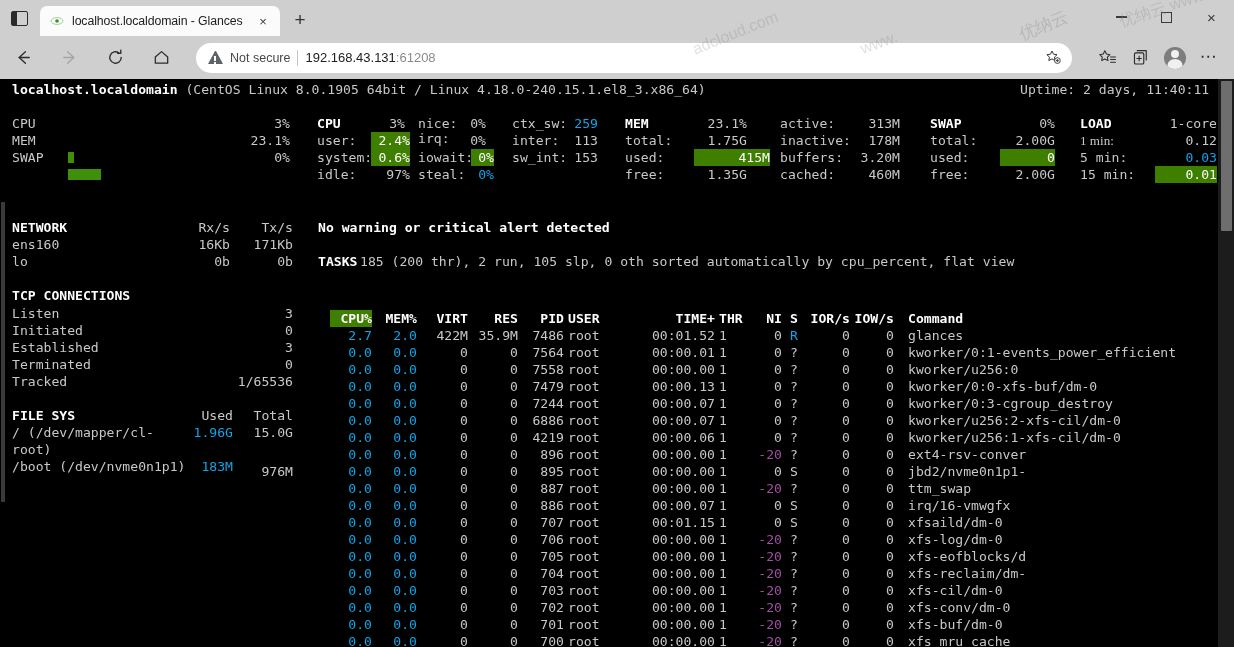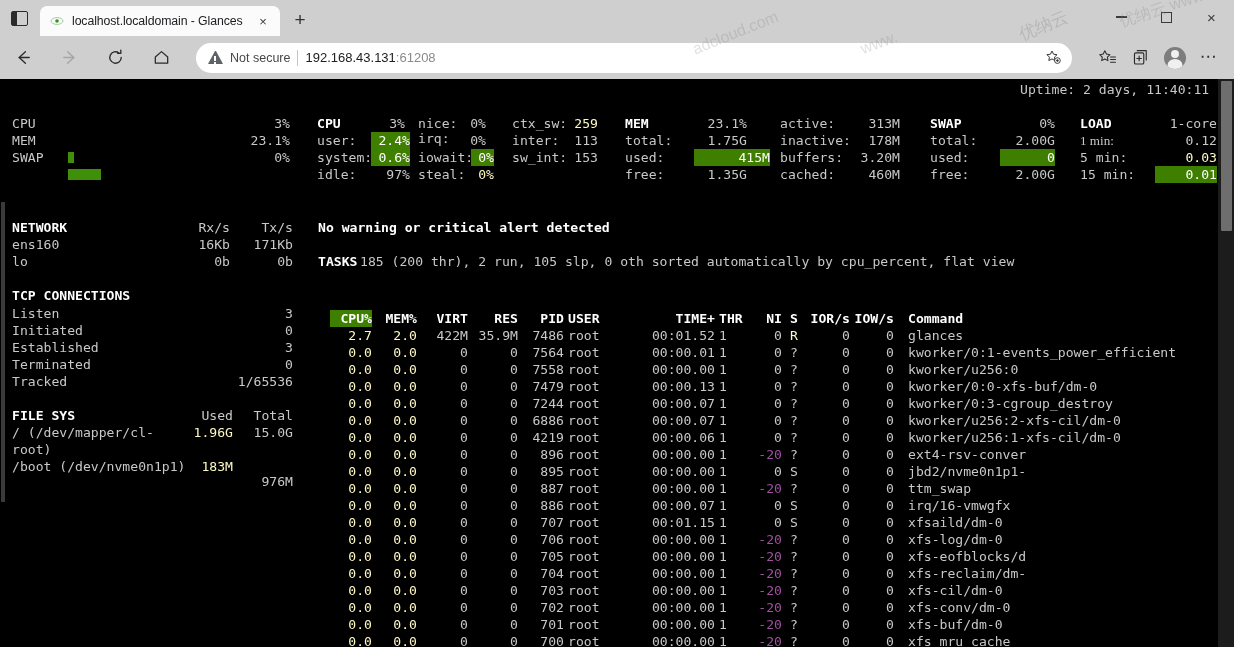--- a/index.html
+++ b/index.html
@@ -150,21 +150,21 @@
   }
 
   .term {
     position: absolute; left: 0; top: 0; width: 1234px; height: 568px;
     font-family: "DejaVu Sans Mono", "Liberation Mono", monospace;
     font-size: 13.1px; line-height: 17px; color: #c8c8c8;
     white-space: pre;
   }
   .b { font-weight: bold; color: #ffffff; }
   .w { color: #e8e8e8; }
-  .g { color: #fef9c3; }
+  .g { color: #0ea5e9; }
   .gb { background: #3f7f00; color: #ffffff; }
   .mag { color: #a050a0; }
 
   .row { position: absolute; }
 
   
   .bar-track { position: absolute; height: 11px; }
   .bar-fill { position: absolute; height: 11px; background: #3f8f0a; }
 </style>
 </head>
@@ -268,20 +268,21 @@
   <div class="wm wm1">优纳云</div>
   <div class="wm wm2">优纳云 www.</div>
 
   <div class="page">
     <div class="scroll-left"></div>
     <div class="scroll-right"></div>
 
     <div class="term">
 
       
+      <div class="row" style="left:12px; top:2px;"><span class="b">localhost.localdomain</span><span class="w"> </span><span>(CentOS Linux 8.0.1905 64bit / Linux 4.18.0-240.15.1.el8_3.x86_64)</span></div>
       <div class="row" style="left:1020px; top:2px;">Uptime: 2 days, 11:40:11</div>
 
       
       <div class="row" style="left:12px; top:36px;">CPU</div>
       <div class="row" style="left:12px; top:53px;">MEM</div>
       <div class="row" style="left:12px; top:70px;">SWAP</div>
 
       <div class="bar-track" style="left:68px; top:39px; width:145px;">
         <div class="bar-fill" id="bar-cpu" style="width:6px;"></div>
       </div>
@@ -392,21 +393,21 @@
       <div class="row" style="left:150px; top:328px; width:83px; text-align:right;">Used</div>
       <div class="row" style="left:233px; top:328px; width:60px; text-align:right;">Total</div>
 
       <div class="row" style="left:12px; top:345px;">/ (/dev/mapper/cl-</div>
       <div class="row g" style="left:150px; top:345px; width:83px; text-align:right;">1.96G</div>
       <div class="row" style="left:233px; top:345px; width:60px; text-align:right;">15.0G</div>
       <div class="row" style="left:12px; top:362px;">root)</div>
 
       <div class="row" style="left:12px; top:379px;">/boot (/dev/nvme0n1p1)</div>
       <div class="row g" style="left:150px; top:379px; width:83px; text-align:right;">183M</div>
-      <div class="row" style="left:233px; top:394px; width:60px; text-align:right;">976M</div>
+      <div class="row" style="left:233px; top:384px; width:60px; text-align:right;">976M</div>
 
       
       <div class="row b" style="left:318px; top:140px;">No warning or critical alert detected</div>
       <div class="row b" style="left:318px; top:174px;">TASKS</div>
       <div class="row" style="left:360px; top:174px;">185 (200 thr), 2 run, 105 slp, 0 oth sorted automatically by cpu_percent, flat view</div>
 
       
       <div id="proc-table"><div class="row b gb" style="left: 330px; top: 231px; width: 42px; text-align: right;">CPU%</div><div class="row b" style="left: 375px; top: 231px; width: 42px; text-align: right;">MEM%</div><div class="row b" style="left: 420px; top: 231px; width: 48px; text-align: right;">VIRT</div><div class="row b" style="left: 470px; top: 231px; width: 48px; text-align: right;">RES</div><div class="row b" style="left: 518px; top: 231px; width: 46px; text-align: right;">PID</div><div class="row b" style="left: 568px; top: 231px; width: 60px; text-align: left;">USER</div><div class="row b" style="left: 635px; top: 231px; width: 80px; text-align: right;">TIME+</div><div class="row b" style="left: 719px; top: 231px; width: 26px; text-align: left;">THR</div><div class="row b" style="left: 742px; top: 231px; width: 40px; text-align: right;">NI</div><div class="row b" style="left: 790px; top: 231px; width: 14px; text-align: left;">S</div><div class="row b" style="left: 808px; top: 231px; width: 42px; text-align: right;">IOR/s</div><div class="row b" style="left: 852px; top: 231px; width: 42px; text-align: right;">IOW/s</div><div class="row b" style="left: 908px; top: 231px; width: 320px; text-align: left;">Command</div><div class="row g" style="left: 330px; top: 248px; width: 42px; text-align: right;">2.7</div><div class="row g" style="left: 375px; top: 248px; width: 42px; text-align: right;">2.0</div><div class="row" style="left: 420px; top: 248px; width: 48px; text-align: right;">422M</div><div class="row" style="left: 470px; top: 248px; width: 48px; text-align: right;">35.9M</div><div class="row" style="left: 518px; top: 248px; width: 46px; text-align: right;">7486</div><div class="row" style="left: 568px; top: 248px; width: 60px; text-align: left;">root</div><div class="row" style="left: 635px; top: 248px; width: 80px; text-align: right;">00:01.52</div><div class="row" style="left: 719px; top: 248px; width: 26px; text-align: left;">1</div><div class="row" style="left: 742px; top: 248px; width: 40px; text-align: right;">0</div><div class="row g" style="left: 790px; top: 248px; width: 14px; text-align: left;">R</div><div class="row" style="left: 808px; top: 248px; width: 42px; text-align: right;">0</div><div class="row" style="left: 852px; top: 248px; width: 42px; text-align: right;">0</div><div class="row" style="left: 908px; top: 248px; width: 320px; text-align: left;">glances</div><div class="row g" style="left: 330px; top: 265px; width: 42px; text-align: right;">0.0</div><div class="row g" style="left: 375px; top: 265px; width: 42px; text-align: right;">0.0</div><div class="row" style="left: 420px; top: 265px; width: 48px; text-align: right;">0</div><div class="row" style="left: 470px; top: 265px; width: 48px; text-align: right;">0</div><div class="row" style="left: 518px; top: 265px; width: 46px; text-align: right;">7564</div><div class="row" style="left: 568px; top: 265px; width: 60px; text-align: left;">root</div><div class="row" style="left: 635px; top: 265px; width: 80px; text-align: right;">00:00.01</div><div class="row" style="left: 719px; top: 265px; width: 26px; text-align: left;">1</div><div class="row" style="left: 742px; top: 265px; width: 40px; text-align: right;">0</div><div class="row" style="left: 790px; top: 265px; width: 14px; text-align: left;">?</div><div class="row" style="left: 808px; top: 265px; width: 42px; text-align: right;">0</div><div class="row" style="left: 852px; top: 265px; width: 42px; text-align: right;">0</div><div class="row" style="left: 908px; top: 265px; width: 320px; text-align: left;">kworker/0:1-events_power_efficient</div><div class="row g" style="left: 330px; top: 282px; width: 42px; text-align: right;">0.0</div><div class="row g" style="left: 375px; top: 282px; width: 42px; text-align: right;">0.0</div><div class="row" style="left: 420px; top: 282px; width: 48px; text-align: right;">0</div><div class="row" style="left: 470px; top: 282px; width: 48px; text-align: right;">0</div><div class="row" style="left: 518px; top: 282px; width: 46px; text-align: right;">7558</div><div class="row" style="left: 568px; top: 282px; width: 60px; text-align: left;">root</div><div class="row" style="left: 635px; top: 282px; width: 80px; text-align: right;">00:00.00</div><div class="row" style="left: 719px; top: 282px; width: 26px; text-align: left;">1</div><div class="row" style="left: 742px; top: 282px; width: 40px; text-align: right;">0</div><div class="row" style="left: 790px; top: 282px; width: 14px; text-align: left;">?</div><div class="row" style="left: 808px; top: 282px; width: 42px; text-align: right;">0</div><div class="row" style="left: 852px; top: 282px; width: 42px; text-align: right;">0</div><div class="row" style="left: 908px; top: 282px; width: 320px; text-align: left;">kworker/u256:0</div><div class="row g" style="left: 330px; top: 299px; width: 42px; text-align: right;">0.0</div><div class="row g" style="left: 375px; top: 299px; width: 42px; text-align: right;">0.0</div><div class="row" style="left: 420px; top: 299px; width: 48px; text-align: right;">0</div><div class="row" style="left: 470px; top: 299px; width: 48px; text-align: right;">0</div><div class="row" style="left: 518px; top: 299px; width: 46px; text-align: right;">7479</div><div class="row" style="left: 568px; top: 299px; width: 60px; text-align: left;">root</div><div class="row" style="left: 635px; top: 299px; width: 80px; text-align: right;">00:00.13</div><div class="row" style="left: 719px; top: 299px; width: 26px; text-align: left;">1</div><div class="row" style="left: 742px; top: 299px; width: 40px; text-align: right;">0</div><div class="row" style="left: 790px; top: 299px; width: 14px; text-align: left;">?</div><div class="row" style="left: 808px; top: 299px; width: 42px; text-align: right;">0</div><div class="row" style="left: 852px; top: 299px; width: 42px; text-align: right;">0</div><div class="row" style="left: 908px; top: 299px; width: 320px; text-align: left;">kworker/0:0-xfs-buf/dm-0</div><div class="row g" style="left: 330px; top: 316px; width: 42px; text-align: right;">0.0</div><div class="row g" style="left: 375px; top: 316px; width: 42px; text-align: right;">0.0</div><div class="row" style="left: 420px; top: 316px; width: 48px; text-align: right;">0</div><div class="row" style="left: 470px; top: 316px; width: 48px; text-align: right;">0</div><div class="row" style="left: 518px; top: 316px; width: 46px; text-align: right;">7244</div><div class="row" style="left: 568px; top: 316px; width: 60px; text-align: left;">root</div><div class="row" style="left: 635px; top: 316px; width: 80px; text-align: right;">00:00.07</div><div class="row" style="left: 719px; top: 316px; width: 26px; text-align: left;">1</div><div class="row" style="left: 742px; top: 316px; width: 40px; text-align: right;">0</div><div class="row" style="left: 790px; top: 316px; width: 14px; text-align: left;">?</div><div class="row" style="left: 808px; top: 316px; width: 42px; text-align: right;">0</div><div class="row" style="left: 852px; top: 316px; width: 42px; text-align: right;">0</div><div class="row" style="left: 908px; top: 316px; width: 320px; text-align: left;">kworker/0:3-cgroup_destroy</div><div class="row g" style="left: 330px; top: 333px; width: 42px; text-align: right;">0.0</div><div class="row g" style="left: 375px; top: 333px; width: 42px; text-align: right;">0.0</div><div class="row" style="left: 420px; top: 333px; width: 48px; text-align: right;">0</div><div class="row" style="left: 470px; top: 333px; width: 48px; text-align: right;">0</div><div class="row" style="left: 518px; top: 333px; width: 46px; text-align: right;">6886</div><div class="row" style="left: 568px; top: 333px; width: 60px; text-align: left;">root</div><div class="row" style="left: 635px; top: 333px; width: 80px; text-align: right;">00:00.07</div><div class="row" style="left: 719px; top: 333px; width: 26px; text-align: left;">1</div><div class="row" style="left: 742px; top: 333px; width: 40px; text-align: right;">0</div><div class="row" style="left: 790px; top: 333px; width: 14px; text-align: left;">?</div><div class="row" style="left: 808px; top: 333px; width: 42px; text-align: right;">0</div><div class="row" style="left: 852px; top: 333px; width: 42px; text-align: right;">0</div><div class="row" style="left: 908px; top: 333px; width: 320px; text-align: left;">kworker/u256:2-xfs-cil/dm-0</div><div class="row g" style="left: 330px; top: 350px; width: 42px; text-align: right;">0.0</div><div class="row g" style="left: 375px; top: 350px; width: 42px; text-align: right;">0.0</div><div class="row" style="left: 420px; top: 350px; width: 48px; text-align: right;">0</div><div class="row" style="left: 470px; top: 350px; width: 48px; text-align: right;">0</div><div class="row" style="left: 518px; top: 350px; width: 46px; text-align: right;">4219</div><div class="row" style="left: 568px; top: 350px; width: 60px; text-align: left;">root</div><div class="row" style="left: 635px; top: 350px; width: 80px; text-align: right;">00:00.06</div><div class="row" style="left: 719px; top: 350px; width: 26px; text-align: left;">1</div><div class="row" style="left: 742px; top: 350px; width: 40px; text-align: right;">0</div><div class="row" style="left: 790px; top: 350px; width: 14px; text-align: left;">?</div><div class="row" style="left: 808px; top: 350px; width: 42px; text-align: right;">0</div><div class="row" style="left: 852px; top: 350px; width: 42px; text-align: right;">0</div><div class="row" style="left: 908px; top: 350px; width: 320px; text-align: left;">kworker/u256:1-xfs-cil/dm-0</div><div class="row g" style="left: 330px; top: 367px; width: 42px; text-align: right;">0.0</div><div class="row g" style="left: 375px; top: 367px; width: 42px; text-align: right;">0.0</div><div class="row" style="left: 420px; top: 367px; width: 48px; text-align: right;">0</div><div class="row" style="left: 470px; top: 367px; width: 48px; text-align: right;">0</div><div class="row" style="left: 518px; top: 367px; width: 46px; text-align: right;">896</div><div class="row" style="left: 568px; top: 367px; width: 60px; text-align: left;">root</div><div class="row" style="left: 635px; top: 367px; width: 80px; text-align: right;">00:00.00</div><div class="row" style="left: 719px; top: 367px; width: 26px; text-align: left;">1</div><div class="row mag" style="left: 742px; top: 367px; width: 40px; text-align: right;">-20</div><div class="row" style="left: 790px; top: 367px; width: 14px; text-align: left;">?</div><div class="row" style="left: 808px; top: 367px; width: 42px; text-align: right;">0</div><div class="row" style="left: 852px; top: 367px; width: 42px; text-align: right;">0</div><div class="row" style="left: 908px; top: 367px; width: 320px; text-align: left;">ext4-rsv-conver</div><div class="row g" style="left: 330px; top: 384px; width: 42px; text-align: right;">0.0</div><div class="row g" style="left: 375px; top: 384px; width: 42px; text-align: right;">0.0</div><div class="row" style="left: 420px; top: 384px; width: 48px; text-align: right;">0</div><div class="row" style="left: 470px; top: 384px; width: 48px; text-align: right;">0</div><div class="row" style="left: 518px; top: 384px; width: 46px; text-align: right;">895</div><div class="row" style="left: 568px; top: 384px; width: 60px; text-align: left;">root</div><div class="row" style="left: 635px; top: 384px; width: 80px; text-align: right;">00:00.00</div><div class="row" style="left: 719px; top: 384px; width: 26px; text-align: left;">1</div><div class="row" style="left: 742px; top: 384px; width: 40px; text-align: right;">0</div><div class="row" style="left: 790px; top: 384px; width: 14px; text-align: left;">S</div><div class="row" style="left: 808px; top: 384px; width: 42px; text-align: right;">0</div><div class="row" style="left: 852px; top: 384px; width: 42px; text-align: right;">0</div><div class="row" style="left: 908px; top: 384px; width: 320px; text-align: left;">jbd2/nvme0n1p1-</div><div class="row g" style="left: 330px; top: 401px; width: 42px; text-align: right;">0.0</div><div class="row g" style="left: 375px; top: 401px; width: 42px; text-align: right;">0.0</div><div class="row" style="left: 420px; top: 401px; width: 48px; text-align: right;">0</div><div class="row" style="left: 470px; top: 401px; width: 48px; text-align: right;">0</div><div class="row" style="left: 518px; top: 401px; width: 46px; text-align: right;">887</div><div class="row" style="left: 568px; top: 401px; width: 60px; text-align: left;">root</div><div class="row" style="left: 635px; top: 401px; width: 80px; text-align: right;">00:00.00</div><div class="row" style="left: 719px; top: 401px; width: 26px; text-align: left;">1</div><div class="row mag" style="left: 742px; top: 401px; width: 40px; text-align: right;">-20</div><div class="row" style="left: 790px; top: 401px; width: 14px; text-align: left;">?</div><div class="row" style="left: 808px; top: 401px; width: 42px; text-align: right;">0</div><div class="row" style="left: 852px; top: 401px; width: 42px; text-align: right;">0</div><div class="row" style="left: 908px; top: 401px; width: 320px; text-align: left;">ttm_swap</div><div class="row g" style="left: 330px; top: 418px; width: 42px; text-align: right;">0.0</div><div class="row g" style="left: 375px; top: 418px; width: 42px; text-align: right;">0.0</div><div class="row" style="left: 420px; top: 418px; width: 48px; text-align: right;">0</div><div class="row" style="left: 470px; top: 418px; width: 48px; text-align: right;">0</div><div class="row" style="left: 518px; top: 418px; width: 46px; text-align: right;">886</div><div class="row" style="left: 568px; top: 418px; width: 60px; text-align: left;">root</div><div class="row" style="left: 635px; top: 418px; width: 80px; text-align: right;">00:00.07</div><div class="row" style="left: 719px; top: 418px; width: 26px; text-align: left;">1</div><div class="row" style="left: 742px; top: 418px; width: 40px; text-align: right;">0</div><div class="row" style="left: 790px; top: 418px; width: 14px; text-align: left;">S</div><div class="row" style="left: 808px; top: 418px; width: 42px; text-align: right;">0</div><div class="row" style="left: 852px; top: 418px; width: 42px; text-align: right;">0</div><div class="row" style="left: 908px; top: 418px; width: 320px; text-align: left;">irq/16-vmwgfx</div><div class="row g" style="left: 330px; top: 435px; width: 42px; text-align: right;">0.0</div><div class="row g" style="left: 375px; top: 435px; width: 42px; text-align: right;">0.0</div><div class="row" style="left: 420px; top: 435px; width: 48px; text-align: right;">0</div><div class="row" style="left: 470px; top: 435px; width: 48px; text-align: right;">0</div><div class="row" style="left: 518px; top: 435px; width: 46px; text-align: right;">707</div><div class="row" style="left: 568px; top: 435px; width: 60px; text-align: left;">root</div><div class="row" style="left: 635px; top: 435px; width: 80px; text-align: right;">00:01.15</div><div class="row" style="left: 719px; top: 435px; width: 26px; text-align: left;">1</div><div class="row" style="left: 742px; top: 435px; width: 40px; text-align: right;">0</div><div class="row" style="left: 790px; top: 435px; width: 14px; text-align: left;">S</div><div class="row" style="left: 808px; top: 435px; width: 42px; text-align: right;">0</div><div class="row" style="left: 852px; top: 435px; width: 42px; text-align: right;">0</div><div class="row" style="left: 908px; top: 435px; width: 320px; text-align: left;">xfsaild/dm-0</div><div class="row g" style="left: 330px; top: 452px; width: 42px; text-align: right;">0.0</div><div class="row g" style="left: 375px; top: 452px; width: 42px; text-align: right;">0.0</div><div class="row" style="left: 420px; top: 452px; width: 48px; text-align: right;">0</div><div class="row" style="left: 470px; top: 452px; width: 48px; text-align: right;">0</div><div class="row" style="left: 518px; top: 452px; width: 46px; text-align: right;">706</div><div class="row" style="left: 568px; top: 452px; width: 60px; text-align: left;">root</div><div class="row" style="left: 635px; top: 452px; width: 80px; text-align: right;">00:00.00</div><div class="row" style="left: 719px; top: 452px; width: 26px; text-align: left;">1</div><div class="row mag" style="left: 742px; top: 452px; width: 40px; text-align: right;">-20</div><div class="row" style="left: 790px; top: 452px; width: 14px; text-align: left;">?</div><div class="row" style="left: 808px; top: 452px; width: 42px; text-align: right;">0</div><div class="row" style="left: 852px; top: 452px; width: 42px; text-align: right;">0</div><div class="row" style="left: 908px; top: 452px; width: 320px; text-align: left;">xfs-log/dm-0</div><div class="row g" style="left: 330px; top: 469px; width: 42px; text-align: right;">0.0</div><div class="row g" style="left: 375px; top: 469px; width: 42px; text-align: right;">0.0</div><div class="row" style="left: 420px; top: 469px; width: 48px; text-align: right;">0</div><div class="row" style="left: 470px; top: 469px; width: 48px; text-align: right;">0</div><div class="row" style="left: 518px; top: 469px; width: 46px; text-align: right;">705</div><div class="row" style="left: 568px; top: 469px; width: 60px; text-align: left;">root</div><div class="row" style="left: 635px; top: 469px; width: 80px; text-align: right;">00:00.00</div><div class="row" style="left: 719px; top: 469px; width: 26px; text-align: left;">1</div><div class="row mag" style="left: 742px; top: 469px; width: 40px; text-align: right;">-20</div><div class="row" style="left: 790px; top: 469px; width: 14px; text-align: left;">?</div><div class="row" style="left: 808px; top: 469px; width: 42px; text-align: right;">0</div><div class="row" style="left: 852px; top: 469px; width: 42px; text-align: right;">0</div><div class="row" style="left: 908px; top: 469px; width: 320px; text-align: left;">xfs-eofblocks/d</div><div class="row g" style="left: 330px; top: 486px; width: 42px; text-align: right;">0.0</div><div class="row g" style="left: 375px; top: 486px; width: 42px; text-align: right;">0.0</div><div class="row" style="left: 420px; top: 486px; width: 48px; text-align: right;">0</div><div class="row" style="left: 470px; top: 486px; width: 48px; text-align: right;">0</div><div class="row" style="left: 518px; top: 486px; width: 46px; text-align: right;">704</div><div class="row" style="left: 568px; top: 486px; width: 60px; text-align: left;">root</div><div class="row" style="left: 635px; top: 486px; width: 80px; text-align: right;">00:00.00</div><div class="row" style="left: 719px; top: 486px; width: 26px; text-align: left;">1</div><div class="row mag" style="left: 742px; top: 486px; width: 40px; text-align: right;">-20</div><div class="row" style="left: 790px; top: 486px; width: 14px; text-align: left;">?</div><div class="row" style="left: 808px; top: 486px; width: 42px; text-align: right;">0</div><div class="row" style="left: 852px; top: 486px; width: 42px; text-align: right;">0</div><div class="row" style="left: 908px; top: 486px; width: 320px; text-align: left;">xfs-reclaim/dm-</div><div class="row g" style="left: 330px; top: 503px; width: 42px; text-align: right;">0.0</div><div class="row g" style="left: 375px; top: 503px; width: 42px; text-align: right;">0.0</div><div class="row" style="left: 420px; top: 503px; width: 48px; text-align: right;">0</div><div class="row" style="left: 470px; top: 503px; width: 48px; text-align: right;">0</div><div class="row" style="left: 518px; top: 503px; width: 46px; text-align: right;">703</div><div class="row" style="left: 568px; top: 503px; width: 60px; text-align: left;">root</div><div class="row" style="left: 635px; top: 503px; width: 80px; text-align: right;">00:00.00</div><div class="row" style="left: 719px; top: 503px; width: 26px; text-align: left;">1</div><div class="row mag" style="left: 742px; top: 503px; width: 40px; text-align: right;">-20</div><div class="row" style="left: 790px; top: 503px; width: 14px; text-align: left;">?</div><div class="row" style="left: 808px; top: 503px; width: 42px; text-align: right;">0</div><div class="row" style="left: 852px; top: 503px; width: 42px; text-align: right;">0</div><div class="row" style="left: 908px; top: 503px; width: 320px; text-align: left;">xfs-cil/dm-0</div><div class="row g" style="left: 330px; top: 520px; width: 42px; text-align: right;">0.0</div><div class="row g" style="left: 375px; top: 520px; width: 42px; text-align: right;">0.0</div><div class="row" style="left: 420px; top: 520px; width: 48px; text-align: right;">0</div><div class="row" style="left: 470px; top: 520px; width: 48px; text-align: right;">0</div><div class="row" style="left: 518px; top: 520px; width: 46px; text-align: right;">702</div><div class="row" style="left: 568px; top: 520px; width: 60px; text-align: left;">root</div><div class="row" style="left: 635px; top: 520px; width: 80px; text-align: right;">00:00.00</div><div class="row" style="left: 719px; top: 520px; width: 26px; text-align: left;">1</div><div class="row mag" style="left: 742px; top: 520px; width: 40px; text-align: right;">-20</div><div class="row" style="left: 790px; top: 520px; width: 14px; text-align: left;">?</div><div class="row" style="left: 808px; top: 520px; width: 42px; text-align: right;">0</div><div class="row" style="left: 852px; top: 520px; width: 42px; text-align: right;">0</div><div class="row" style="left: 908px; top: 520px; width: 320px; text-align: left;">xfs-conv/dm-0</div><div class="row g" style="left: 330px; top: 537px; width: 42px; text-align: right;">0.0</div><div class="row g" style="left: 375px; top: 537px; width: 42px; text-align: right;">0.0</div><div class="row" style="left: 420px; top: 537px; width: 48px; text-align: right;">0</div><div class="row" style="left: 470px; top: 537px; width: 48px; text-align: right;">0</div><div class="row" style="left: 518px; top: 537px; width: 46px; text-align: right;">701</div><div class="row" style="left: 568px; top: 537px; width: 60px; text-align: left;">root</div><div class="row" style="left: 635px; top: 537px; width: 80px; text-align: right;">00:00.00</div><div class="row" style="left: 719px; top: 537px; width: 26px; text-align: left;">1</div><div class="row mag" style="left: 742px; top: 537px; width: 40px; text-align: right;">-20</div><div class="row" style="left: 790px; top: 537px; width: 14px; text-align: left;">?</div><div class="row" style="left: 808px; top: 537px; width: 42px; text-align: right;">0</div><div class="row" style="left: 852px; top: 537px; width: 42px; text-align: right;">0</div><div class="row" style="left: 908px; top: 537px; width: 320px; text-align: left;">xfs-buf/dm-0</div><div class="row g" style="left: 330px; top: 554px; width: 42px; text-align: right;">0.0</div><div class="row g" style="left: 375px; top: 554px; width: 42px; text-align: right;">0.0</div><div class="row" style="left: 420px; top: 554px; width: 48px; text-align: right;">0</div><div class="row" style="left: 470px; top: 554px; width: 48px; text-align: right;">0</div><div class="row" style="left: 518px; top: 554px; width: 46px; text-align: right;">700</div><div class="row" style="left: 568px; top: 554px; width: 60px; text-align: left;">root</div><div class="row" style="left: 635px; top: 554px; width: 80px; text-align: right;">00:00.00</div><div class="row" style="left: 719px; top: 554px; width: 26px; text-align: left;">1</div><div class="row mag" style="left: 742px; top: 554px; width: 40px; text-align: right;">-20</div><div class="row" style="left: 790px; top: 554px; width: 14px; text-align: left;">?</div><div class="row" style="left: 808px; top: 554px; width: 42px; text-align: right;">0</div><div class="row" style="left: 852px; top: 554px; width: 42px; text-align: right;">0</div><div class="row" style="left: 908px; top: 554px; width: 320px; text-align: left;">xfs_mru_cache</div></div>
 
     </div>

